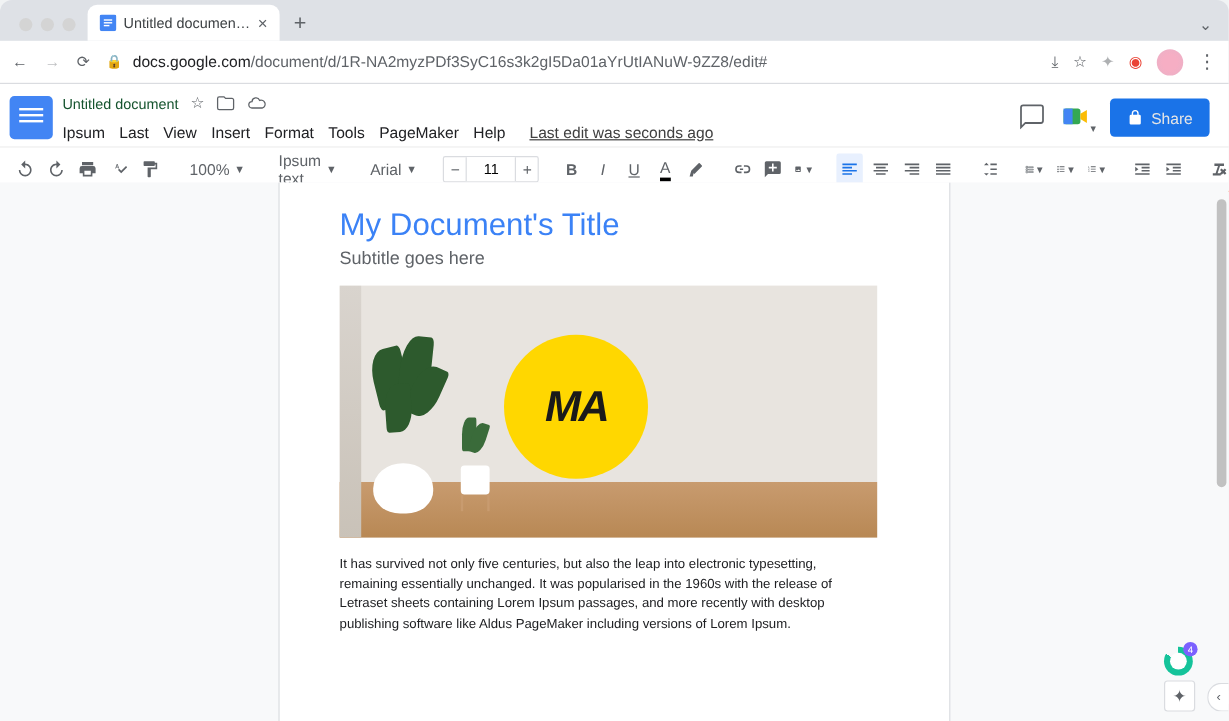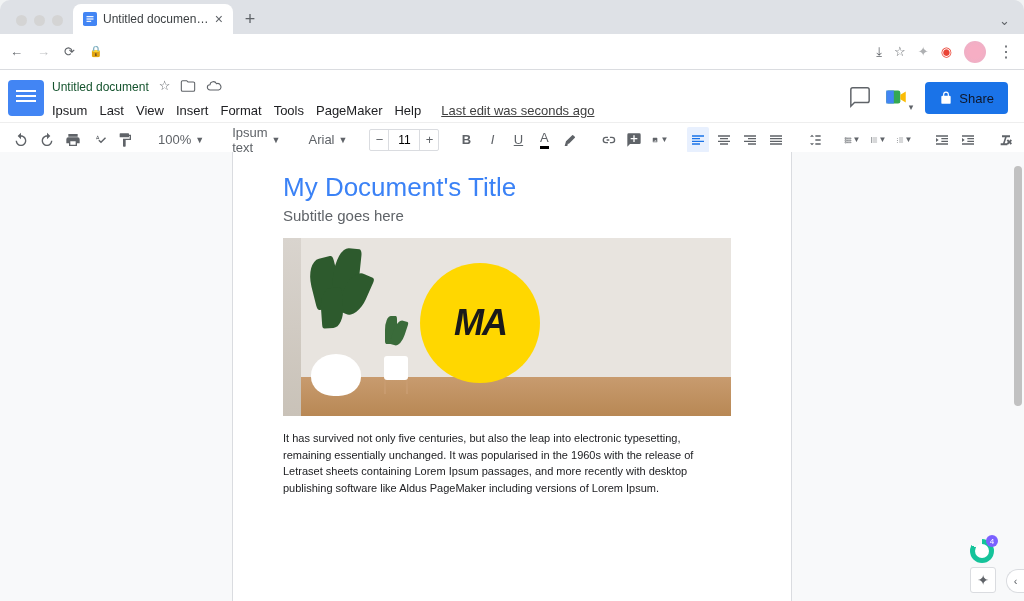--- a/index.html
+++ b/index.html
@@ -33,43 +33,43 @@
   .docs-logo::after { content:""; position:absolute; left:8px; right:8px; top:10px; height:2px; background:#fff; box-shadow: 0 5px 0 #fff, 0 10px 0 #fff; }
   .doc-meta { flex: 1; }
   .doc-titleline { display: flex; align-items: center; gap: 10px; height: 22px; }
   .doc-title { font-size: 12px; color: #14532d; }
   .title-icons { display: flex; gap: 10px; color: #5f6368; }
   .menus { display: flex; gap: 12px; font-size: 13px; color: #202124; height: 24px; align-items: center; }
   .menus .last-edit { color: #404040; text-decoration: underline; margin-left: 8px; }
   .hdr-right { display: flex; align-items: center; gap: 12px; margin-top: 6px; }
   .cmt-icon, .meet-icon { color: #5f6368; }
   .meet-icon { position: relative; }
-  .share-btn { background: #1a73e8; color: #0f172a; border: none; height: 32px; padding: 0 14px; border-radius: 4px; font-size: 13px; display: flex; align-items: center; gap: 6px; font-weight: 500; }
-
-  
-  .toolbar { background: #fff; border-top: 1px solid #eee; border-bottom: 4px solid #f97316; height: 38px; display: flex; align-items: center; padding: 0 10px; gap: 4px; color: #5f6368; font-size: 13px; }
+  .share-btn { background: #1a73e8; color: #e5e5e5; border: none; height: 32px; padding: 0 14px; border-radius: 4px; font-size: 13px; display: flex; align-items: center; gap: 6px; font-weight: 500; }
+
+  
+  .toolbar { background: #fff; border-top: 1px solid #eee; border-bottom: 1px solid #f97316; height: 38px; display: flex; align-items: center; padding: 0 10px; gap: 4px; color: #5f6368; font-size: 13px; }
   .toolbar .sep { width: 1px; height: 22px; background: #e0e0e0; margin: 0 4px; }
   .tb-btn { min-width: 22px; height: 26px; display: flex; align-items: center; justify-content: center; border-radius: 2px; padding: 0 3px; }
   .tb-btn svg { width: 16px; height: 16px; }
   .dd { display: flex; align-items: center; gap: 4px; padding: 0 6px; height: 26px; }
   .dd .chev { font-size: 9px; color: #5f6368; }
   .spin { display: flex; align-items: center; border: 1px solid #dadce0; border-radius: 2px; height: 22px; }
   .spin button { width: 18px; height: 22px; background: none; border: none; color: #5f6368; font-size: 13px; }
-  .spin input { width: 32px; border: none; text-align: center; font-size: 12px; height: 20px; border-left:1px solid #dadce0; border-right:1px solid #dadce0; }
+  .spin input { width: 42px; border: none; text-align: center; font-size: 12px; height: 20px; border-left:1px solid #dadce0; border-right:1px solid #dadce0; }
   .align-active { background: #e8f0fe; color: #1a73e8; border-radius: 2px; }
   .toolbar-spacer { flex: 1; }
   .mode-pill { display: flex; align-items: center; gap: 6px; border: 1px solid #dadce0; height: 26px; padding: 0 8px; border-radius: 4px; font-size: 12px; color: #1a73e8; }
 
   
   .canvas-wrap { position: absolute; top: 152px; left: 0; right: 0; bottom: 0; background: #f8f9fa; overflow: hidden; }
   .page { width: 560px; min-height: 700px; background: #fff; margin: 0 auto; border: 1px solid #dadce0; border-top: none; padding: 20px 60px 40px 50px; }
   .doc-h1 { font-size: 26px; font-weight: 400; color: #3b82f6; margin-bottom: 4px; font-family: Arial; }
   .doc-sub { font-size: 15px; color: #5f6368; margin-bottom: 14px; font-family: Arial; }
   .doc-p { font-size: 11px; line-height: 1.5; color: #202124; font-family: Arial; margin-bottom: 14px; }
-  .doc-img { width: 100%; height: 178px; background: linear-gradient(#e8e4df 0%, #e8e4df 78%, #c89b6f 78%, #b88854 100%); position: relative; margin-bottom: 14px; overflow:hidden; }
+  .doc-img { width: 100%; height: 210px; background: linear-gradient(#e8e4df 0%, #e8e4df 78%, #c89b6f 78%, #b88854 100%); position: relative; margin-bottom: 14px; overflow:hidden; }
   .doc-img::before { content:""; position:absolute; left:0; top:0; bottom:0; width:18px; background: linear-gradient(#d9d4ce, #c9c2b8); }
   .yel-circle { position:absolute; left: 44%; top: 48%; transform: translate(-50%, -50%); width: 120px; height: 120px; background: #ffd700; border-radius: 50%; display:flex; align-items:center; justify-content:center; font-family: "Arial Black", sans-serif; font-size: 36px; font-weight: 900; color:#1a1a1a; font-style: italic; letter-spacing: -2px; }
   .plant1 { position:absolute; left:20px; bottom:20px; width:70px; height:150px; }
   .pot1 { position:absolute; bottom:0; left:8px; width:50px; height:42px; background:#fff; border-radius: 50% 50% 45% 45%; }
   .leaves1 { position:absolute; bottom:38px; left:0; width:70px; height:110px; }
   .lf { position:absolute; background: #2d5a2d; border-radius: 50% 10% 50% 10%; }
   .plant2 { position:absolute; left:98px; bottom:22px; width:30px; }
   .pot2 { width:24px; height:24px; background:#fff; border-radius:3px; margin:0 auto; }
   .stand2 { width:24px; height:14px; border-left:2px solid #c89b6f; border-right:2px solid #c89b6f; margin: 0 auto; }
 
@@ -110,20 +110,21 @@
     <div class="chevtab">⌄</div>
   </div>
   <div class="addr-row">
     <div class="nav-icons">
       <span>←</span>
       <span style="opacity:.4">→</span>
       <span>⟳</span>
     </div>
     <div class="addr-bar">
       <span class="lock">🔒</span>
+      <span class="url"><b>docs.google.com</b><span>/document/d/1R-NA2myzPDf3SyC16s3k2gI5Da01aYrUtIANuW-9ZZ8/edit#</span></span>
     </div>
     <div class="ext-icons">
       <span>⤓</span>
       <span>☆</span>
       <span style="opacity:.5">✦</span>
       <span style="color:#ea4335">◉</span>
       <span class="avatar"></span>
       <span class="vdots">⋮</span>
     </div>
   </div>

